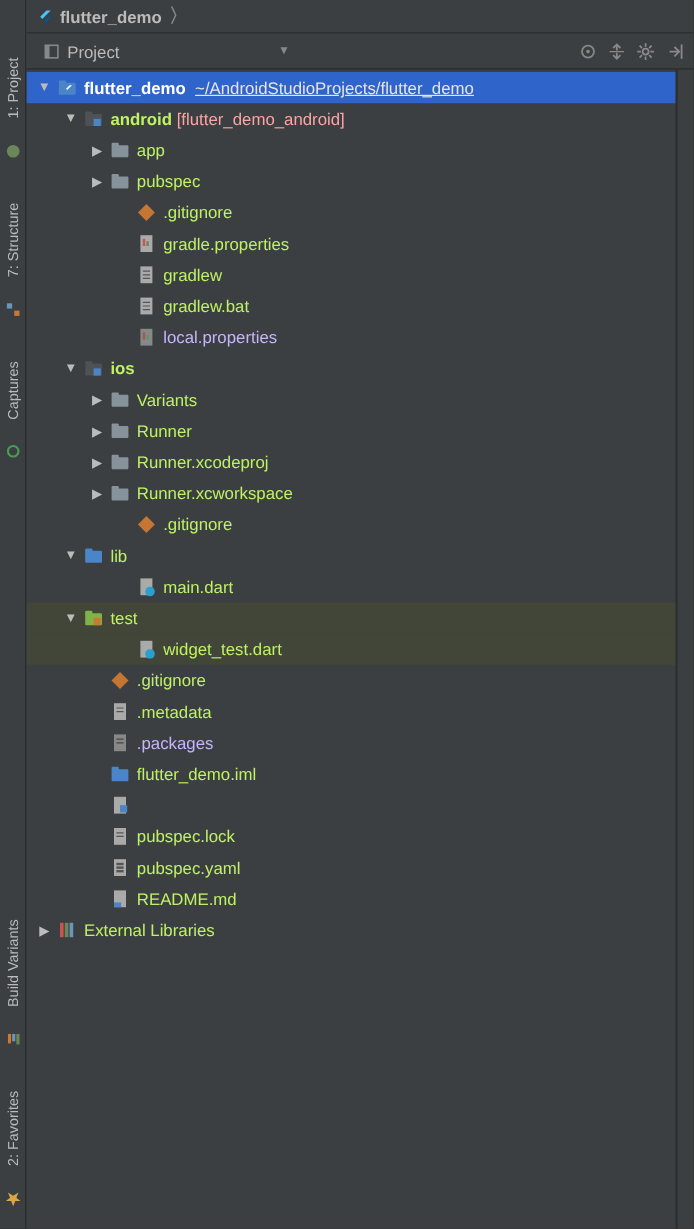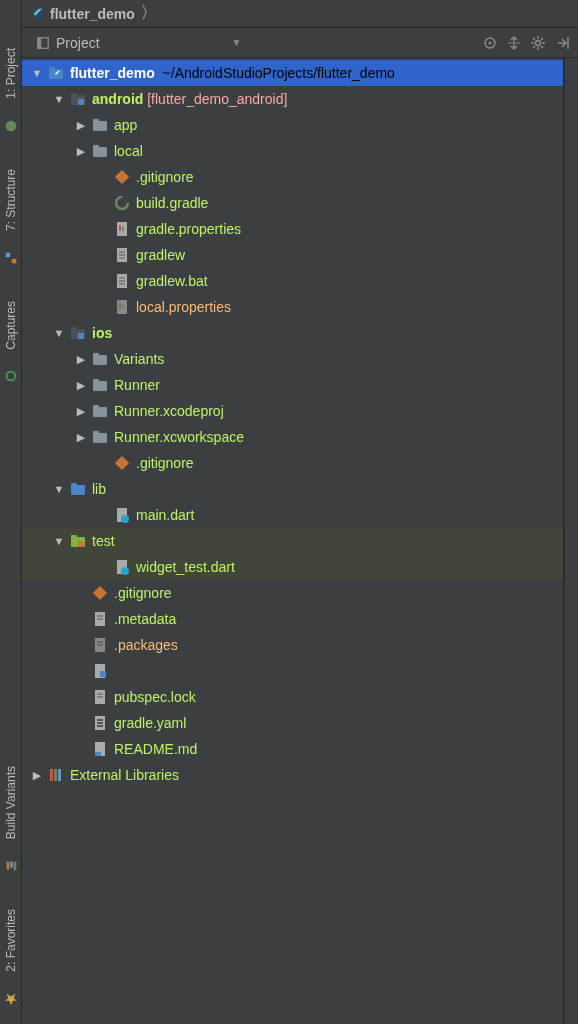--- a/index.html
+++ b/index.html
@@ -134,23 +134,23 @@
       margin-right: 6px;
       display: inline-flex;
       align-items: center;
       justify-content: center;
       flex-shrink: 0;
     }
     .label { color: #bef264; }
     .selected-root .label { color: white; }
     .label.bold { font-weight: 700; }
     .label.module { color: #a9a9a9; }
-    .selected-root .label.module { color: #000000; }
+    .selected-root .label.module { color: #e5e5e5; text-decoration: underline; }
     .label.bracket { color: #fca5a5; }
-    .label.dimmed { color: #fdba74; }
+    .label.dimmed { color: #c4b5fd; }
     .indent-0 { padding-left: 8px; }
     .indent-1 { padding-left: 30px; }
     .indent-2 { padding-left: 52px; }
     .indent-3 { padding-left: 74px; }
     .scrollgutter {
       width: 14px;
       background: #3c3f41;
       border-left: 1px solid #323232;
     }
   </style>
@@ -289,40 +289,30 @@
       <span class="label">app</span>
     </div>
     <div class="tree-row indent-2">
       <span class="expand-arrow">▶</span>
       <span class="icon">
             <svg width="16" height="16" viewBox="0 0 16 16">
               <rect x="1" y="4" width="14" height="10" rx="1" fill="#87939a"></rect>
               <rect x="1" y="2" width="6" height="3" rx="1" fill="#87939a"></rect>
             </svg>
           </span>
-      <span class="label">local</span>
+      <span class="label">pubspec</span>
     </div>
     <div class="tree-row indent-3">
       <span class="expand-arrow empty">▶</span>
       <span class="icon">
             <svg width="16" height="16" viewBox="0 0 16 16">
               <rect x="3" y="3" width="10" height="10" transform="rotate(45 8 8)" fill="#c57633"></rect>
             </svg>
           </span>
       <span class="label">.gitignore</span>
-    </div>
-    <div class="tree-row indent-3">
-      <span class="expand-arrow empty">▶</span>
-      <span class="icon">
-            <svg width="16" height="16" viewBox="0 0 16 16">
-              <circle cx="8" cy="8" r="6" fill="none" stroke="#6a8759" stroke-width="2.5"></circle>
-              <path d="M8 2 A6 6 0 0 1 14 8" fill="none" stroke="#3c3f41" stroke-width="2.5"></path>
-            </svg>
-          </span>
-      <span class="label">build.gradle</span>
     </div>
     <div class="tree-row indent-3">
       <span class="expand-arrow empty">▶</span>
       <span class="icon">
             <svg width="16" height="16" viewBox="0 0 16 16">
               <rect x="3" y="1" width="10" height="14" fill="#aaa"></rect>
               <rect x="5" y="4" width="2" height="6" fill="#c75450"></rect>
               <rect x="8" y="6" width="2" height="4" fill="#6a8759"></rect>
             </svg>
           </span>
@@ -496,20 +486,30 @@
               <line x1="5" y1="5" x2="11" y2="5" stroke="#444"></line>
               <line x1="5" y1="8" x2="11" y2="8" stroke="#444"></line>
             </svg>
           </span>
       <span class="label dimmed">.packages</span>
     </div>
     <div class="tree-row indent-2">
       <span class="expand-arrow empty">▶</span>
       <span class="icon">
             <svg width="16" height="16" viewBox="0 0 16 16">
+              <rect x="1" y="4" width="14" height="10" rx="1" fill="#4a86c7"></rect>
+              <rect x="1" y="2" width="6" height="3" rx="1" fill="#4a86c7"></rect>
+            </svg>
+          </span>
+      <span class="label">flutter_demo.iml</span>
+    </div>
+    <div class="tree-row indent-2">
+      <span class="expand-arrow empty">▶</span>
+      <span class="icon">
+            <svg width="16" height="16" viewBox="0 0 16 16">
               <rect x="3" y="1" width="10" height="14" fill="#aaa"></rect>
               <rect x="8" y="8" width="6" height="6" fill="#4a86c7"></rect>
             </svg>
           </span>
     </div>
     <div class="tree-row indent-2">
       <span class="expand-arrow empty">▶</span>
       <span class="icon">
             <svg width="16" height="16" viewBox="0 0 16 16">
               <rect x="3" y="1" width="10" height="14" fill="#aaa"></rect>
@@ -522,21 +522,21 @@
     <div class="tree-row indent-2">
       <span class="expand-arrow empty">▶</span>
       <span class="icon">
             <svg width="16" height="16" viewBox="0 0 16 16">
               <rect x="3" y="1" width="10" height="14" fill="#aaa"></rect>
               <rect x="5" y="4" width="6" height="2" fill="#555"></rect>
               <rect x="5" y="7" width="6" height="2" fill="#555"></rect>
               <rect x="5" y="10" width="6" height="2" fill="#555"></rect>
             </svg>
           </span>
-      <span class="label">gradle.yaml</span>
+      <span class="label">pubspec.yaml</span>
     </div>
     <div class="tree-row indent-2">
       <span class="expand-arrow empty">▶</span>
       <span class="icon">
             <svg width="16" height="16" viewBox="0 0 16 16">
               <rect x="3" y="1" width="10" height="14" fill="#aaa"></rect>
               <rect x="3" y="11" width="6" height="4" fill="#4a86c7"></rect>
             </svg>
           </span>
       <span class="label">README.md</span>

